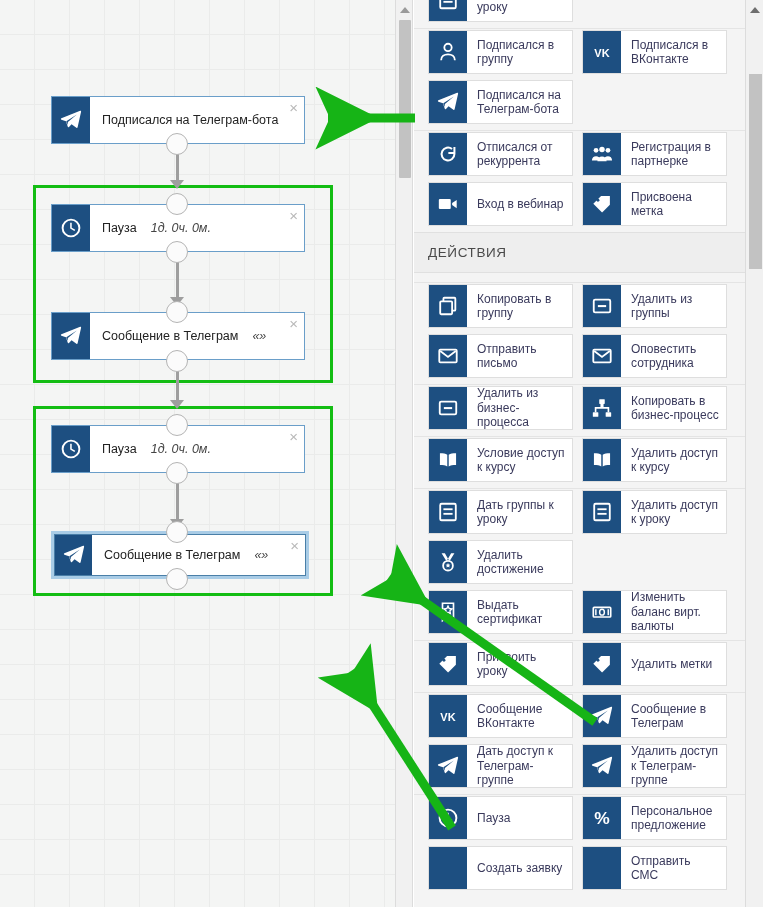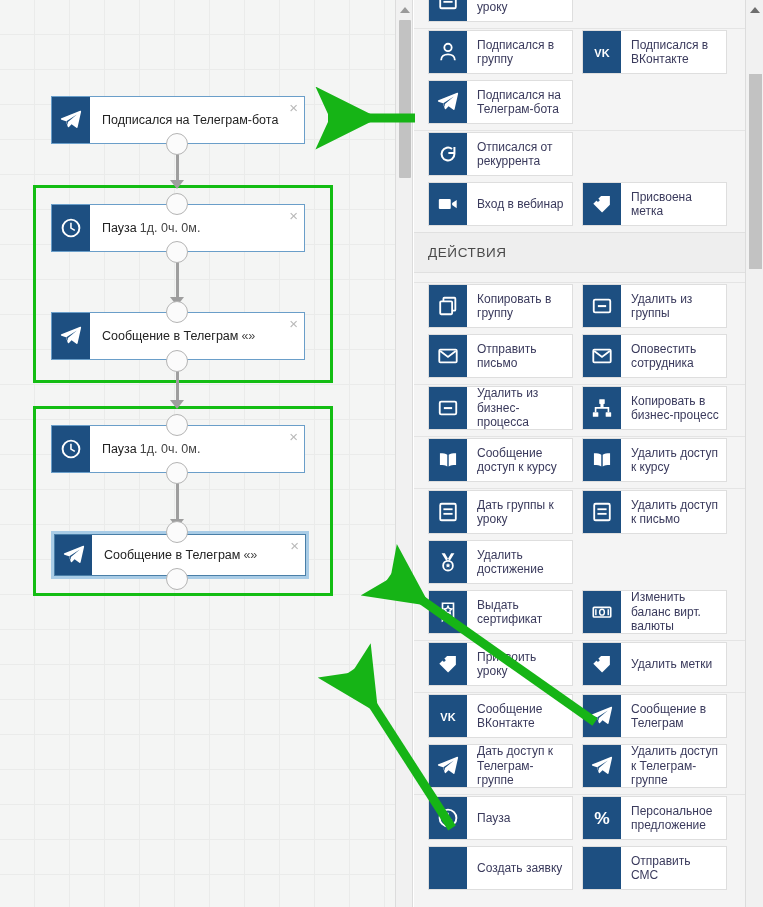--- a/index.html
+++ b/index.html
@@ -79,22 +79,23 @@
   .node .node-icon svg { width: 22px; height: 22px; fill: #ffffff; }
   .node .node-label {
     flex: 1;
     display: flex; align-items: center;
     padding-left: 12px;
     font-size: 12.5px;
     color: #222222;
     white-space: nowrap;
   }
   .node .node-label .em {
+    font-style: italic;
     color: #444;
-    margin-left: 3px;
+    margin-left: 14px;
   }
   .node .node-close {
     position: absolute; right: 6px; top: 3px;
     font-size: 15px; color: #b9b9b9;
     line-height: 1;
     font-family: "Liberation Sans", sans-serif;
     cursor: pointer;
   }
 
   
@@ -359,20 +360,31 @@
       <div class="tile-row sep">
         <div class="tile">
           <div class="t-icon">
             <svg viewBox="0 0 24 24">
                 <path d="M19 5.5V11h-5.5" fill="none" stroke="#fff" stroke-width="2.2" stroke-linecap="square"></path>
                 <path d="M19 12a7 7 0 1 1-2.6-5.4" fill="none" stroke="#fff" stroke-width="2.2"></path>
               </svg>
           </div>
           <div class="t-label">Отписался от рекуррента</div>
         </div>
+        <div class="tile">
+          <div class="t-icon">
+            <svg viewBox="0 0 24 24">
+                <circle cx="5.5" cy="8" r="2.6"></circle>
+                <circle cx="12" cy="7" r="3"></circle>
+                <circle cx="18.5" cy="8" r="2.6"></circle>
+                <path d="M1 19c0-3 2-4.6 4.5-4.6S10 16 10 19zM7 20c0-3.4 2.2-5.2 5-5.2s5 1.8 5 5.2zM14 19c0-3 2-4.6 4.5-4.6S23 16 23 19z"></path>
+              </svg>
+          </div>
+          <div class="t-label">Регистрация в партнерке</div>
+        </div>
       </div>
 
       <div class="tile-row">
         <div class="tile">
           <div class="t-icon">
             <svg viewBox="0 0 24 24">
                 <rect x="2" y="6.5" width="13" height="11" rx="1.2"></rect>
                 <path d="M16.5 11l5-3.5v9l-5-3.5z"></path>
               </svg>
           </div>
@@ -458,21 +470,21 @@
         </div>
       </div>
 
       <div class="tile-row sep">
         <div class="tile">
           <div class="t-icon">
             <svg viewBox="0 0 24 24">
                 <path d="M11.2 6.2C9.5 5 6.8 4.5 3.2 4.5v13c3.6 0 6.3.5 8 1.7zM12.8 6.2c1.7-1.2 4.4-1.7 8-1.7v13c-3.6 0-6.3.5-8 1.7z"></path>
               </svg>
           </div>
-          <div class="t-label">Сообщение доступ к курсу</div>
+          <div class="t-label">Условие доступ к курсу</div>
         </div>
         <div class="tile">
           <div class="t-icon">
             <svg viewBox="0 0 24 24">
                 <path d="M11.2 6.2C9.5 5 6.8 4.5 3.2 4.5v13c3.6 0 6.3.5 8 1.7zM12.8 6.2c1.7-1.2 4.4-1.7 8-1.7v13c-3.6 0-6.3.5-8 1.7z"></path>
               </svg>
           </div>
           <div class="t-label">Удалить доступ к курсу</div>
         </div>
       </div>
@@ -489,21 +501,21 @@
           <div class="t-label">Дать группы к уроку</div>
         </div>
         <div class="tile">
           <div class="t-icon">
             <svg viewBox="0 0 24 24">
                 <rect x="3.5" y="3" width="17" height="18" rx="1.5" fill="none" stroke="#fff" stroke-width="2"></rect>
                 <rect x="7" y="8" width="10" height="2" fill="#fff"></rect>
                 <rect x="7" y="13" width="10" height="2" fill="#fff"></rect>
               </svg>
           </div>
-          <div class="t-label">Удалить доступ к письмо</div>
+          <div class="t-label">Удалить доступ к уроку</div>
         </div>
       </div>
 
       <div class="tile-row">
         <div class="tile">
           <div class="t-icon">
             <svg viewBox="0 0 24 24">
                 <path d="M5 2.5h3.6l3.4 6-1.8 2.4zM19 2.5h-3.6l-3.4 6 1.8 2.4z"></path>
                 <circle cx="12" cy="16" r="5.3" fill="none" stroke="#fff" stroke-width="2"></circle>
                 <path d="M12 13l.8 1.7 1.9.2-1.4 1.3.4 1.8-1.7-.9-1.7.9.4-1.8-1.4-1.3 1.9-.2z"></path>

